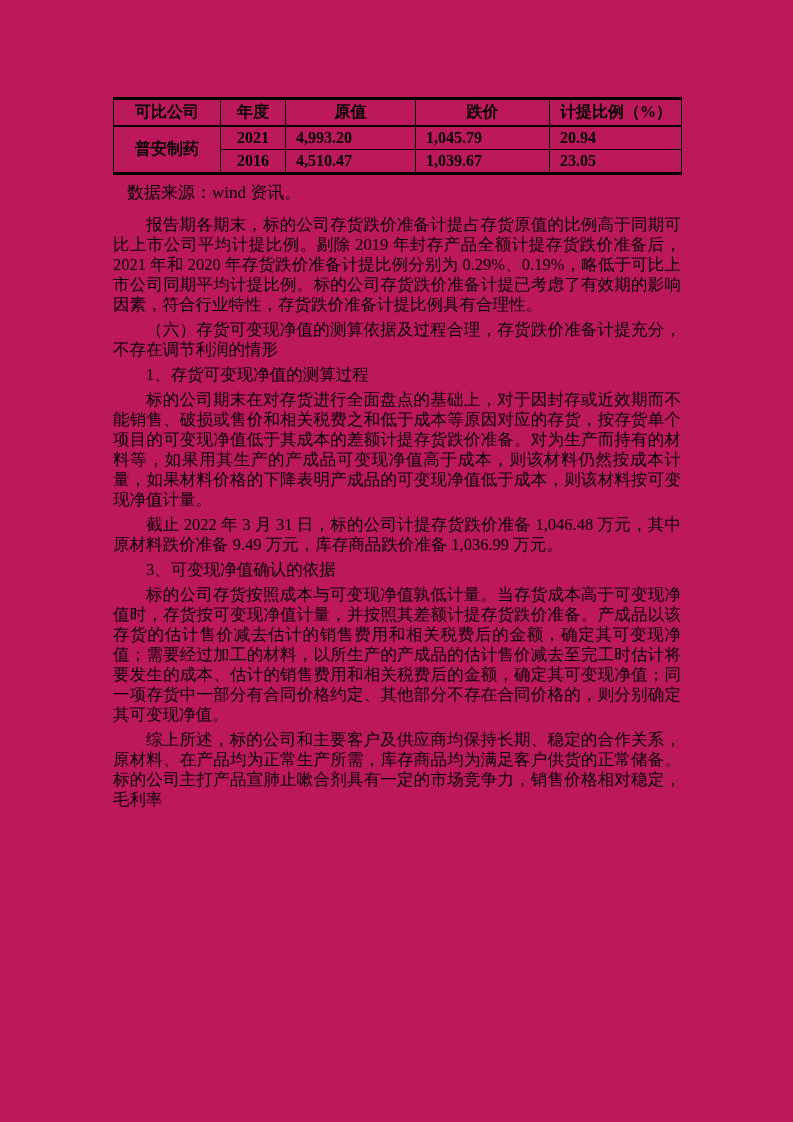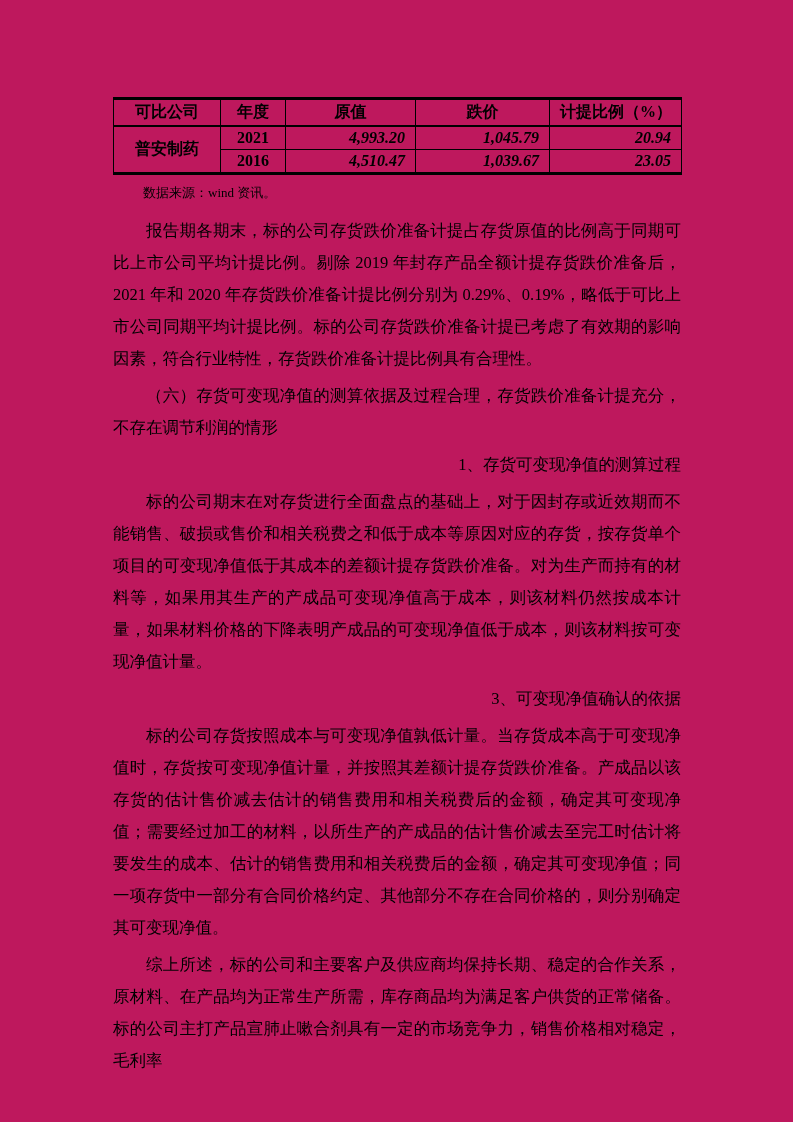--- a/index.html
+++ b/index.html
@@ -30,37 +30,37 @@
     overflow: hidden;
     white-space: nowrap;
   }
   table.cmp thead th {
     height: 27px;
     text-align: center;
     border-bottom: 2px solid #000;
   }
   table.cmp tbody td { height: 24px; }
   .c-center { text-align: center; }
-  .c-num { text-align: right; font-style: italic; }
+  .c-num { text-align: left; }
   
   .source-note {
-    margin: 8px 0 0 30px;
-    font-size: 13px;
+    margin: 8px 0 0 14px;
+    font-size: 17px;
     line-height: 20px;
   }
   .para {
     margin-top: 5px;
     font-size: 16.5px;
-    line-height: 32px;
+    line-height: 20px;
     text-align: justify;
     text-indent: 2em;
   }
   .para.first { margin-top: 12px; }
   .heading-bold { font-weight: normal; }
-  .sub-item { text-align: right; }
+  .sub-item { text-align: left; }
 </style>
 </head>
 <body>
 
 <div class="page">
 
   <table class="cmp">
     <colgroup>
       <col style="width:107px">
       <col style="width:65px">
@@ -97,20 +97,21 @@
   <div class="source-note">数据来源：wind 资讯。</div>
 
   <p class="para first">报告期各期末，标的公司存货跌价准备计提占存货原值的比例高于同期可比上市公司平均计提比例。剔除 2019 年封存产品全额计提存货跌价准备后，2021 年和 2020 年存货跌价准备计提比例分别为 0.29%、0.19%，略低于可比上市公司同期平均计提比例。标的公司存货跌价准备计提已考虑了有效期的影响因素，符合行业特性，存货跌价准备计提比例具有合理性。</p>
 
   <p class="para heading-bold">（六）存货可变现净值的测算依据及过程合理，存货跌价准备计提充分，不存在调节利润的情形</p>
 
   <p class="para sub-item">1、存货可变现净值的测算过程</p>
 
   <p class="para">标的公司期末在对存货进行全面盘点的基础上，对于因封存或近效期而不能销售、破损或售价和相关税费之和低于成本等原因对应的存货，按存货单个项目的可变现净值低于其成本的差额计提存货跌价准备。对为生产而持有的材料等，如果用其生产的产成品可变现净值高于成本，则该材料仍然按成本计量，如果材料价格的下降表明产成品的可变现净值低于成本，则该材料按可变现净值计量。</p>
 
+  <p class="para">截止 2022 年 3 月 31 日，标的公司计提存货跌价准备 1,046.48 万元，其中原材料跌价准备 9.49 万元，库存商品跌价准备 1,036.99 万元。</p>
 
   <p class="para sub-item">3、可变现净值确认的依据</p>
 
   <p class="para">标的公司存货按照成本与可变现净值孰低计量。当存货成本高于可变现净值时，存货按可变现净值计量，并按照其差额计提存货跌价准备。产成品以该存货的估计售价减去估计的销售费用和相关税费后的金额，确定其可变现净值；需要经过加工的材料，以所生产的产成品的估计售价减去至完工时估计将要发生的成本、估计的销售费用和相关税费后的金额，确定其可变现净值；同一项存货中一部分有合同价格约定、其他部分不存在合同价格的，则分别确定其可变现净值。</p>
 
   <p class="para">综上所述，标的公司和主要客户及供应商均保持长期、稳定的合作关系，原材料、在产品均为正常生产所需，库存商品均为满足客户供货的正常储备。标的公司主打产品宣肺止嗽合剂具有一定的市场竞争力，销售价格相对稳定，毛利率</p>
 
 </div>
 
 </body></html>

